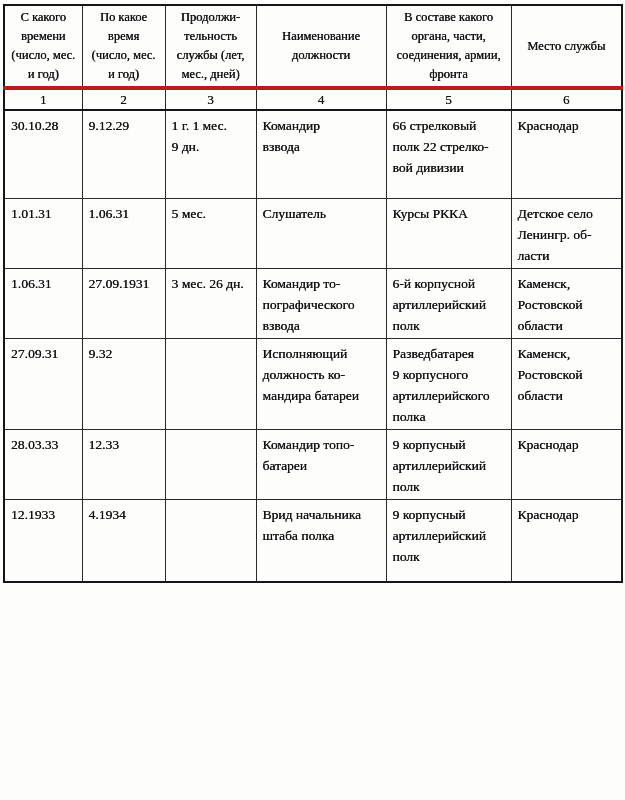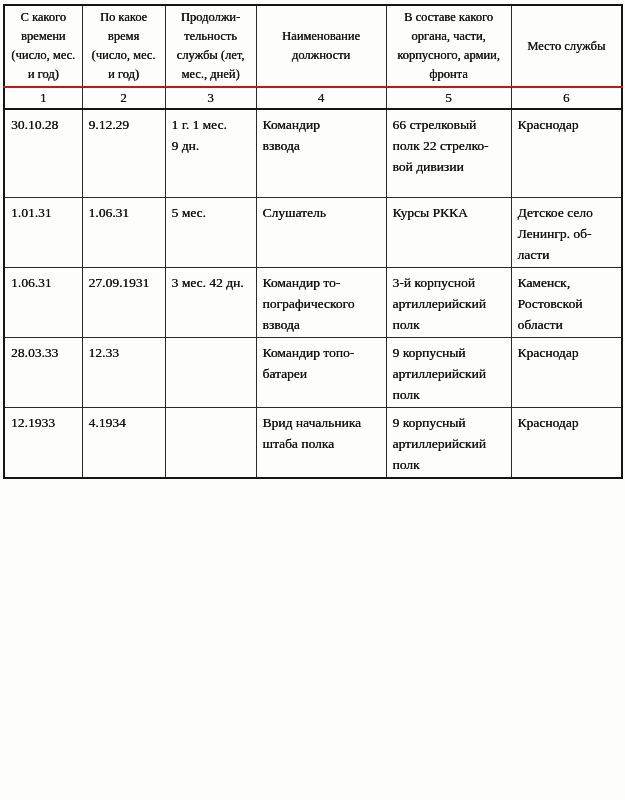--- a/index.html
+++ b/index.html
@@ -37,21 +37,21 @@
   }
   thead tr.header-row { height: 81px; }
   thead th {
     font-weight: normal;
     font-size: 12.5px;
     line-height: 19px;
     text-align: center;
     vertical-align: middle;
     padding: 2px 3px;
     white-space: pre-line;
-    border-bottom: 2px solid #b91c1c;
+    border-bottom: 4px solid #b91c1c;
   }
   tr.nums { height: 22px; }
   tr.nums td {
     text-align: center;
     vertical-align: middle;
     font-size: 13px;
     padding: 0;
     border-bottom: 2px solid #151515;
   }
   tbody td {
@@ -97,21 +97,21 @@
 (число, мес.
 и год)</th>
         <th>Продолжи-
 тельность
 службы (лет,
 мес., дней)</th>
         <th>Наименование
 должности</th>
         <th>В составе какого
 органа, части,
-корпусного, армии,
+соединения, армии,
 фронта</th>
         <th>Место службы</th>
       </tr>
       <tr class="nums">
         <td>1</td>
         <td>2</td>
         <td>3</td>
         <td>4</td>
         <td>5</td>
         <td>6</td>
@@ -136,27 +136,42 @@
         <td>5 мес.</td>
         <td>Слушатель</td>
         <td>Курсы РККА</td>
         <td>Детское село
 Ленингр. об-
 ласти</td>
       </tr>
       <tr>
         <td>1.06.31</td>
         <td>27.09.1931</td>
-        <td>3 мес. 42 дн.</td>
+        <td>3 мес. 26 дн.</td>
         <td>Командир то-
 пографического
 взвода</td>
-        <td>3-й корпусной
+        <td>6-й корпусной
 артиллерийский
 полк</td>
+        <td>Каменск,
+Ростовской
+области</td>
+      </tr>
+      <tr>
+        <td>27.09.31</td>
+        <td>9.32</td>
+        <td></td>
+        <td>Исполняющий
+должность ко-
+мандира батареи</td>
+        <td>Разведбатарея
+9 корпусного
+артиллерийского
+полка</td>
         <td>Каменск,
 Ростовской
 области</td>
       </tr>
       <tr>
         <td>28.03.33</td>
         <td>12.33</td>
         <td></td>
         <td>Командир топо-
 батареи</td>

